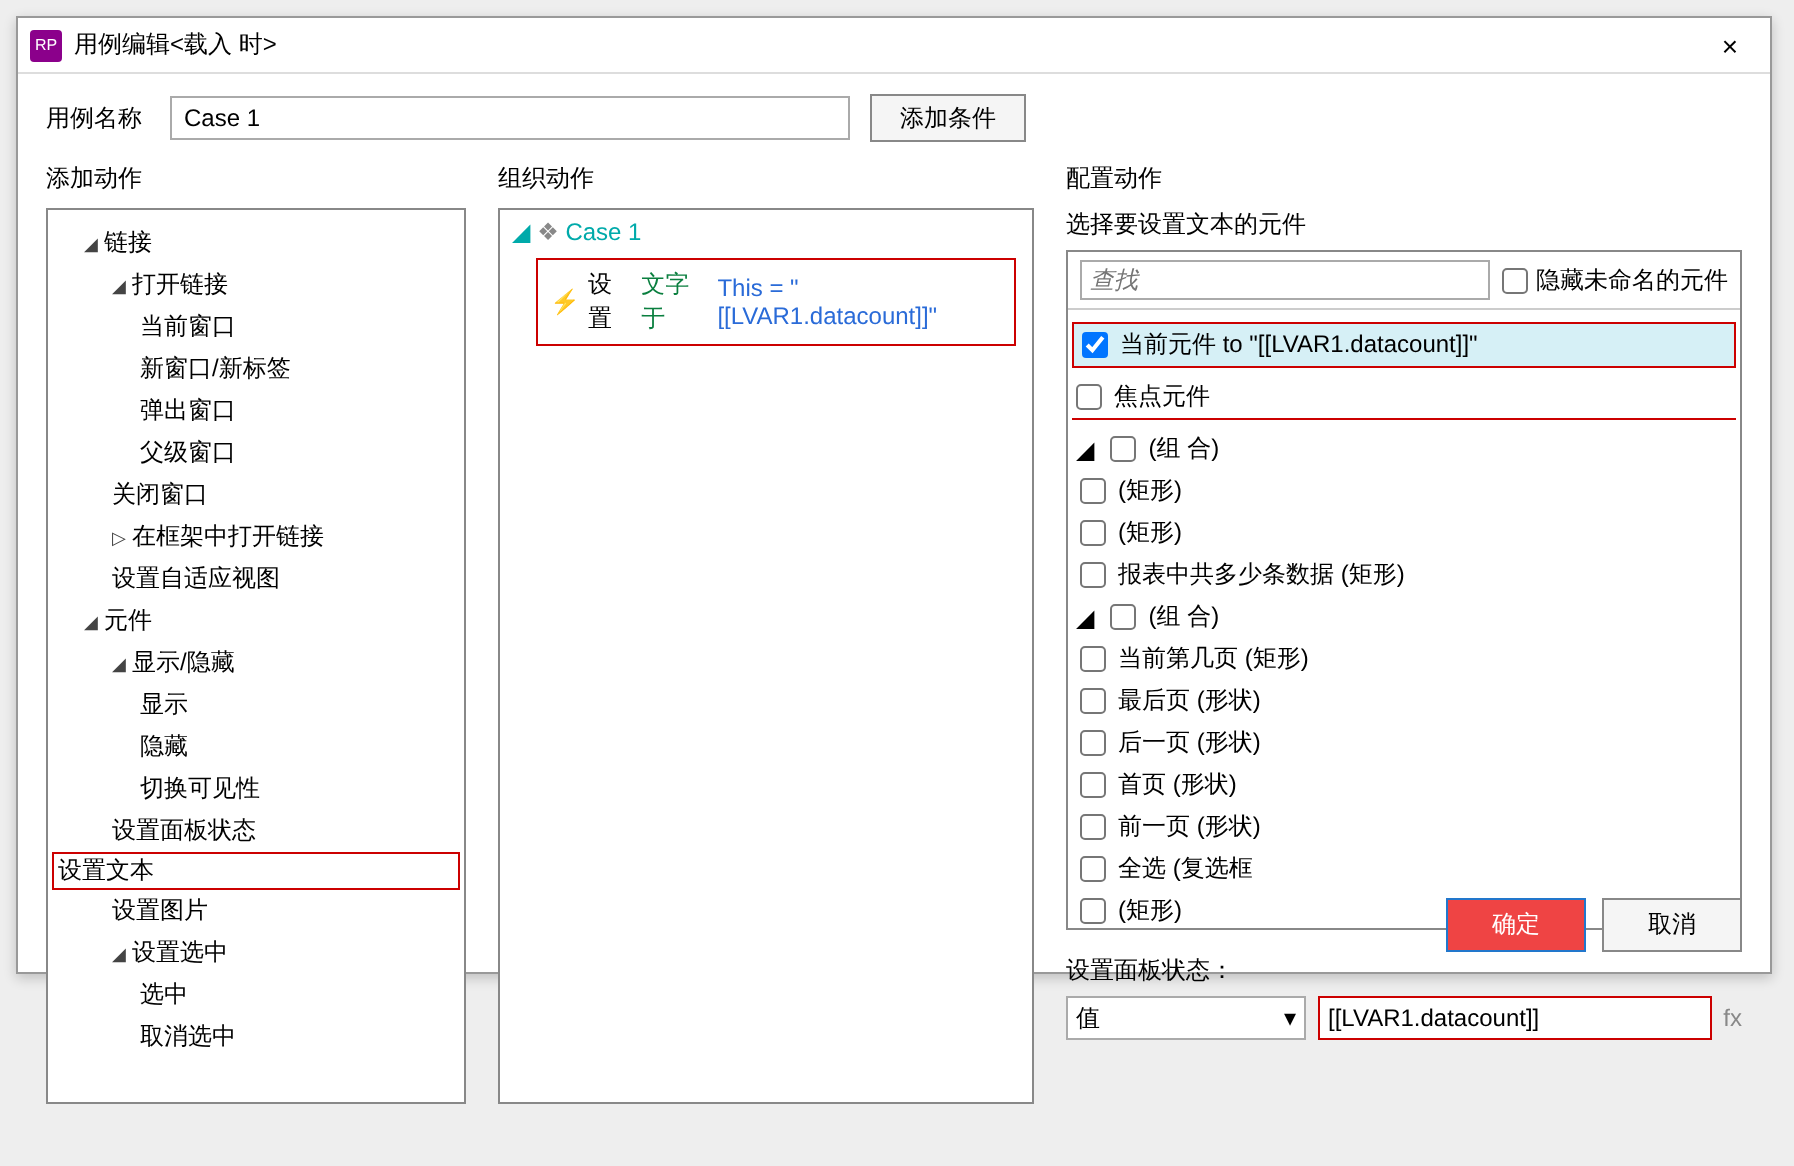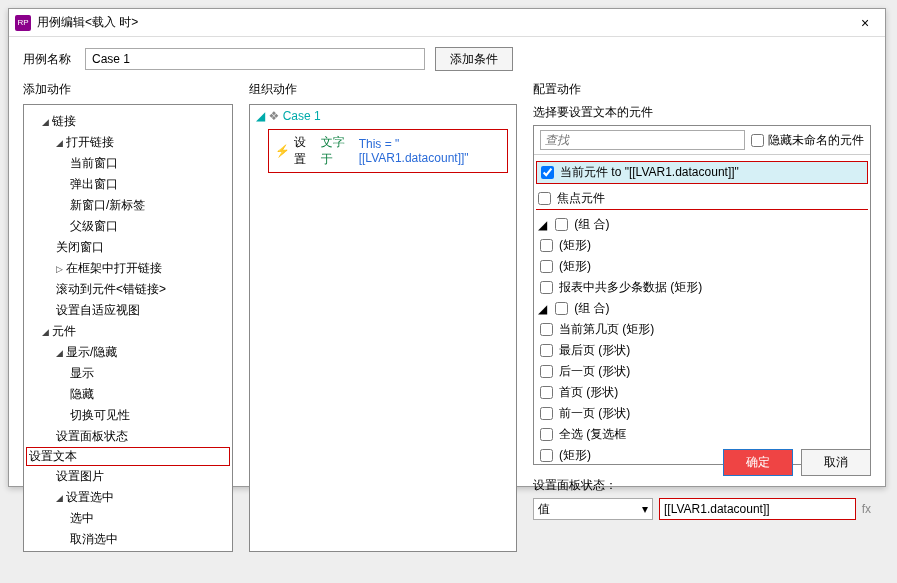--- a/index.html
+++ b/index.html
@@ -66,26 +66,25 @@
 
   <div class="sections">
 
     <div class="sec sec-left">
       <div class="sec-title">添加动作</div>
       <div class="panel panel-left">
         <div class="tree">
           <div class="tree-item indent1"><span class="arrow">◢</span><span>链接</span></div>
           <div class="tree-item indent2"><span class="arrow">◢</span><span>打开链接</span></div>
           <div class="tree-item indent3">当前窗口</div>
+          <div class="tree-item indent3">新窗口/新标签</div>
           <div class="tree-item indent3">弹出窗口</div>
-          <div class="tree-item indent3">新窗口/新标签</div>
           <div class="tree-item indent3">父级窗口</div>
           <div class="tree-item indent2">关闭窗口</div>
           <div class="tree-item indent2"><span class="arrow">▷</span><span>在框架中打开链接</span></div>
-          <div class="tree-item indent2">滚动到元件&lt;错链接&gt;</div>
           <div class="tree-item indent2">设置自适应视图</div>
           <div class="tree-item indent1"><span class="arrow">◢</span><span>元件</span></div>
           <div class="tree-item indent2"><span class="arrow">◢</span><span>显示/隐藏</span></div>
           <div class="tree-item indent3">显示</div>
           <div class="tree-item indent3">隐藏</div>
           <div class="tree-item indent3">切换可见性</div>
           <div class="tree-item indent2">设置面板状态</div>
           <div class="tree-item indent2 hl-red">设置文本</div>
           <div class="tree-item indent2">设置图片</div>
           <div class="tree-item indent2"><span class="arrow">◢</span><span>设置选中</span></div>

